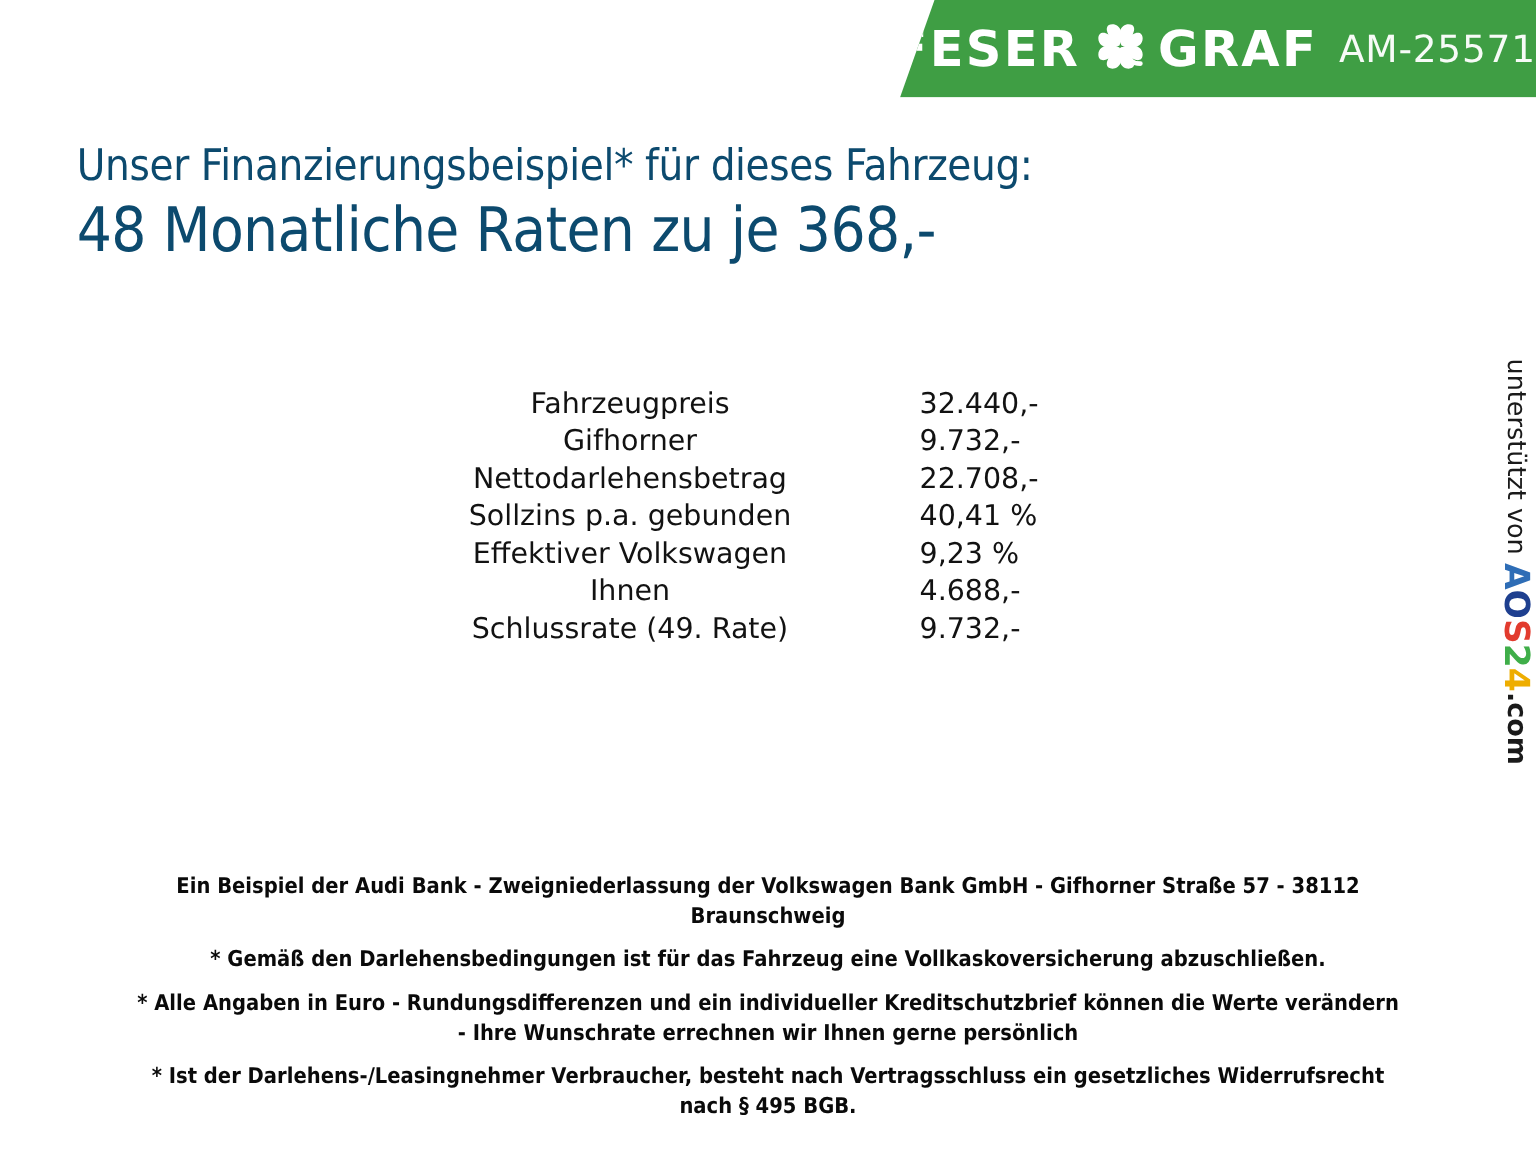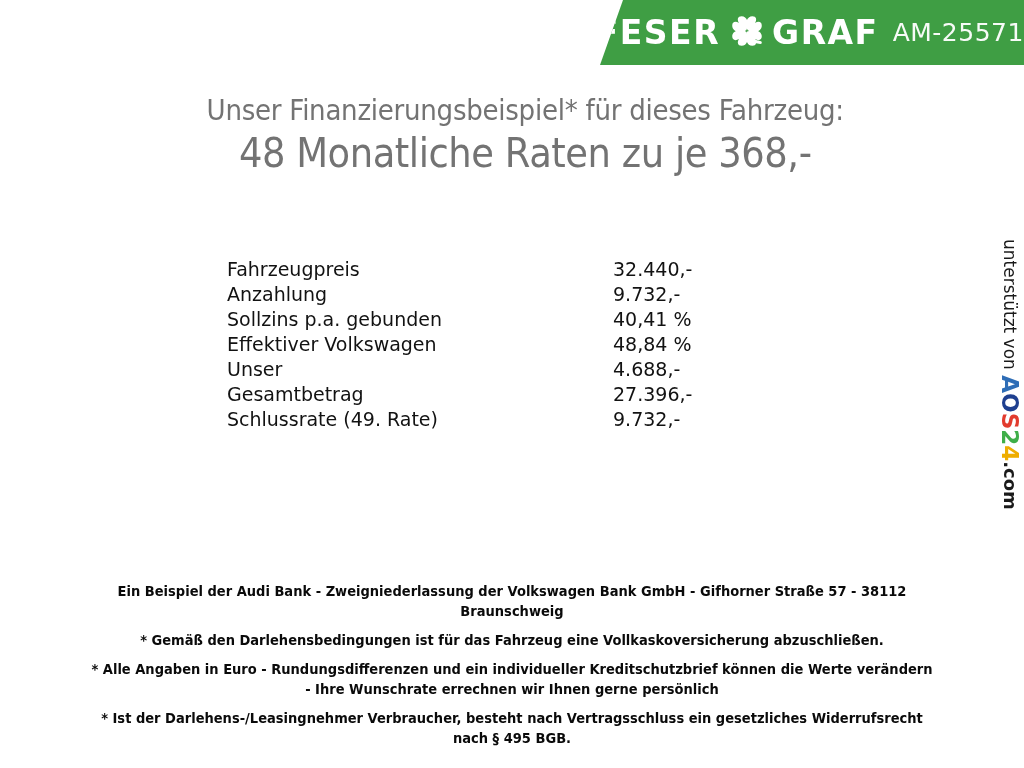--- a/index.html
+++ b/index.html
@@ -29,32 +29,32 @@
   }
   .clover { margin:0 6px 0 8px; display:block; }
   .badge {
     font-size:25px; font-weight:normal; letter-spacing:0.5px;
     margin-left:14px; color:rgba(255,255,255,0.96);
   }
 
   
   .title-block {
     position:absolute; top:93px; left:0; width:1024px;
-    text-align:center; color:#737373;padding-left:24px;
+    color:#0c4a6e;
   }
   .condensed { transform:scaleX(0.9); transform-origin:512px 0; }
   .title-line1 { font-size:29px; line-height:34px; letter-spacing:-0.3px; }
   .title-line2 { font-size:41px; line-height:46px; margin-top:3px; letter-spacing:-0.5px; }
 
   
   .fin-table {
     position:absolute; top:257px; left:227px;
     font-size:19px; line-height:25px; color:#121212;
   }
-  .fin-row { display:flex; }
+  .fin-row { display:flex;text-align:center; }
   .fin-label { width:386px; }
   .fin-value { }
 
   
   .footer {
     position:absolute; top:581px; left:0; width:1024px;
     text-align:center; font-weight:bold;
     font-size:14.5px; line-height:20px; color:#0a0a0a;
   }
   .footer p { white-space:pre-line; margin-bottom:9px; }
@@ -93,38 +93,38 @@
   <div class="title-line1 condensed">Unser Finanzierungsbeispiel* für dieses Fahrzeug:</div>
   <div class="title-line2 condensed">48 Monatliche Raten zu je 368,-</div>
 </div>
 
 <div class="fin-table">
   <div class="fin-row">
     <span class="fin-label">Fahrzeugpreis</span>
     <span class="fin-value">32.440,-</span>
   </div>
   <div class="fin-row">
-    <span class="fin-label">Anzahlung</span>
+    <span class="fin-label">Gifhorner</span>
     <span class="fin-value">9.732,-</span>
+  </div>
+  <div class="fin-row">
+    <span class="fin-label">Nettodarlehensbetrag</span>
+    <span class="fin-value">22.708,-</span>
   </div>
   <div class="fin-row">
     <span class="fin-label">Sollzins p.a. gebunden</span>
     <span class="fin-value">40,41 %</span>
   </div>
   <div class="fin-row">
     <span class="fin-label">Effektiver Volkswagen</span>
-    <span class="fin-value">48,84 %</span>
+    <span class="fin-value">9,23 %</span>
   </div>
   <div class="fin-row">
-    <span class="fin-label">Unser</span>
+    <span class="fin-label">Ihnen</span>
     <span class="fin-value">4.688,-</span>
-  </div>
-  <div class="fin-row">
-    <span class="fin-label">Gesamtbetrag</span>
-    <span class="fin-value">27.396,-</span>
   </div>
   <div class="fin-row">
     <span class="fin-label">Schlussrate (49. Rate)</span>
     <span class="fin-value">9.732,-</span>
   </div>
 </div>
 
 <div class="footer condensed">
   <p>Ein Beispiel der Audi Bank - Zweigniederlassung der Volkswagen Bank GmbH - Gifhorner Straße 57 - 38112
 Braunschweig</p>

